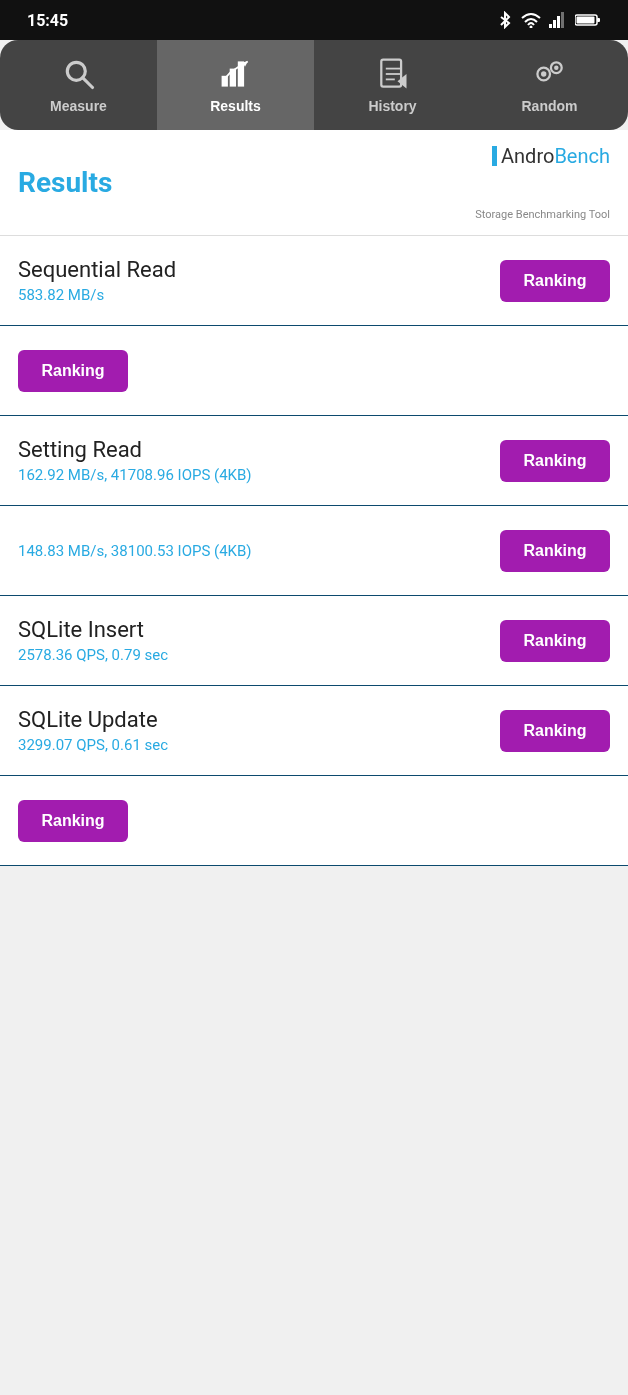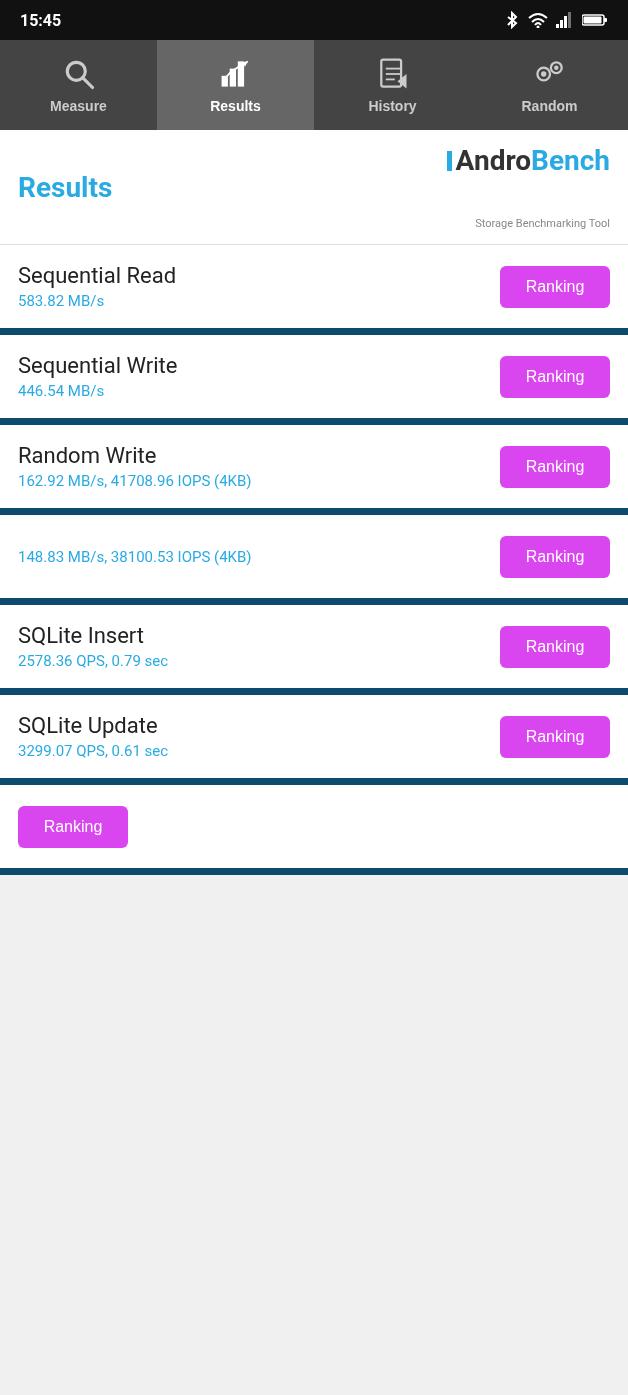--- a/index.html
+++ b/index.html
@@ -12,36 +12,37 @@
     }
 
     
     .status-bar {
       background: #111;
       color: #fff;
       height: 40px;
       display: flex;
       align-items: center;
       justify-content: space-between;
-      padding: 0 20px;
+      padding: 0 27px;
       font-size: 16px;
       font-weight: bold;
     }
     .status-icons {
       display: flex;
       align-items: center;
       gap: 8px;
       font-size: 14px;
     }
 
     
     .nav-bar {
       display: flex;
       background: #444;
       height: 90px;
+      border-radius: 18px;
     }
     .nav-item {
       flex: 1;
       display: flex;
       flex-direction: column;
       align-items: center;
       justify-content: center;
       gap: 6px;
       cursor: pointer;
       color: #ccc;
@@ -68,22 +69,22 @@
       font-size: 28px;
       font-weight: bold;
       color: #29aae2;
     }
     .logo-container {
       display: flex;
       flex-direction: column;
       align-items: flex-end;
     }
     .logo-text {
-      font-size: 28px;
-      font-weight: bold;
+      font-size: 20px;
+      font-weight: normal;
       color: #333;
     }
     .logo-text span.andro {
       color: #333;
     }
     .logo-text span.bench {
       color: #29aae2;
     }
     .logo-bar {
       display: flex;
@@ -101,21 +102,21 @@
       text-align: right;
       margin-top: 40px;
     }
 
     
     .results-list {
       background: #f0f0f0;
     }
     .result-row {
       background: #fff;
-      border-bottom: 7px solid #0c4a6e;
+      border-bottom: 1px solid #0c4a6e;
       display: flex;
       align-items: center;
       justify-content: space-between;
       padding: 18px 18px;
       min-height: 90px;
     }
     .result-info {
       display: flex;
       flex-direction: column;
       gap: 4px;
@@ -123,27 +124,27 @@
     .result-name {
       font-size: 22px;
       font-weight: 400;
       color: #222;
     }
     .result-value {
       font-size: 15px;
       color: #29aae2;
     }
     .ranking-btn {
-      background: #d946ef;
+      background: #a21caf;
       color: #fff;
       border: none;
       border-radius: 6px;
       padding: 12px 20px;
       font-size: 16px;
-      font-weight: normal;
+      font-weight: bold;
       cursor: pointer;
       min-width: 110px;
       text-align: center;
     }
 
     
     .bottom-area {
       background: #f0f0f0;
       flex: 1;
       min-height: 300px;
@@ -247,29 +248,25 @@
 
 <div class="results-list" id="results-container">
 <div class="result-row">
       <div class="result-info">
         <span class="result-name">Sequential Read</span>
         <span class="result-value">583.82 MB/s</span>
       </div>
       <button class="ranking-btn">Ranking</button>
     </div>
     <div class="result-row">
-      <div class="result-info">
-        <span class="result-name">Sequential Write</span>
-        <span class="result-value">446.54 MB/s</span>
-      </div>
-      <button class="ranking-btn">Ranking</button>
-    </div>
-    <div class="result-row">
-      <div class="result-info">
-        <span class="result-name">Random Write</span>
+      <button class="ranking-btn">Ranking</button>
+    </div>
+    <div class="result-row">
+      <div class="result-info">
+        <span class="result-name">Setting Read</span>
         <span class="result-value">162.92 MB/s, 41708.96 IOPS (4KB)</span>
       </div>
       <button class="ranking-btn">Ranking</button>
     </div>
     <div class="result-row">
       <div class="result-info">
         <span class="result-value">148.83 MB/s, 38100.53 IOPS (4KB)</span>
       </div>
       <button class="ranking-btn">Ranking</button>
     </div>

